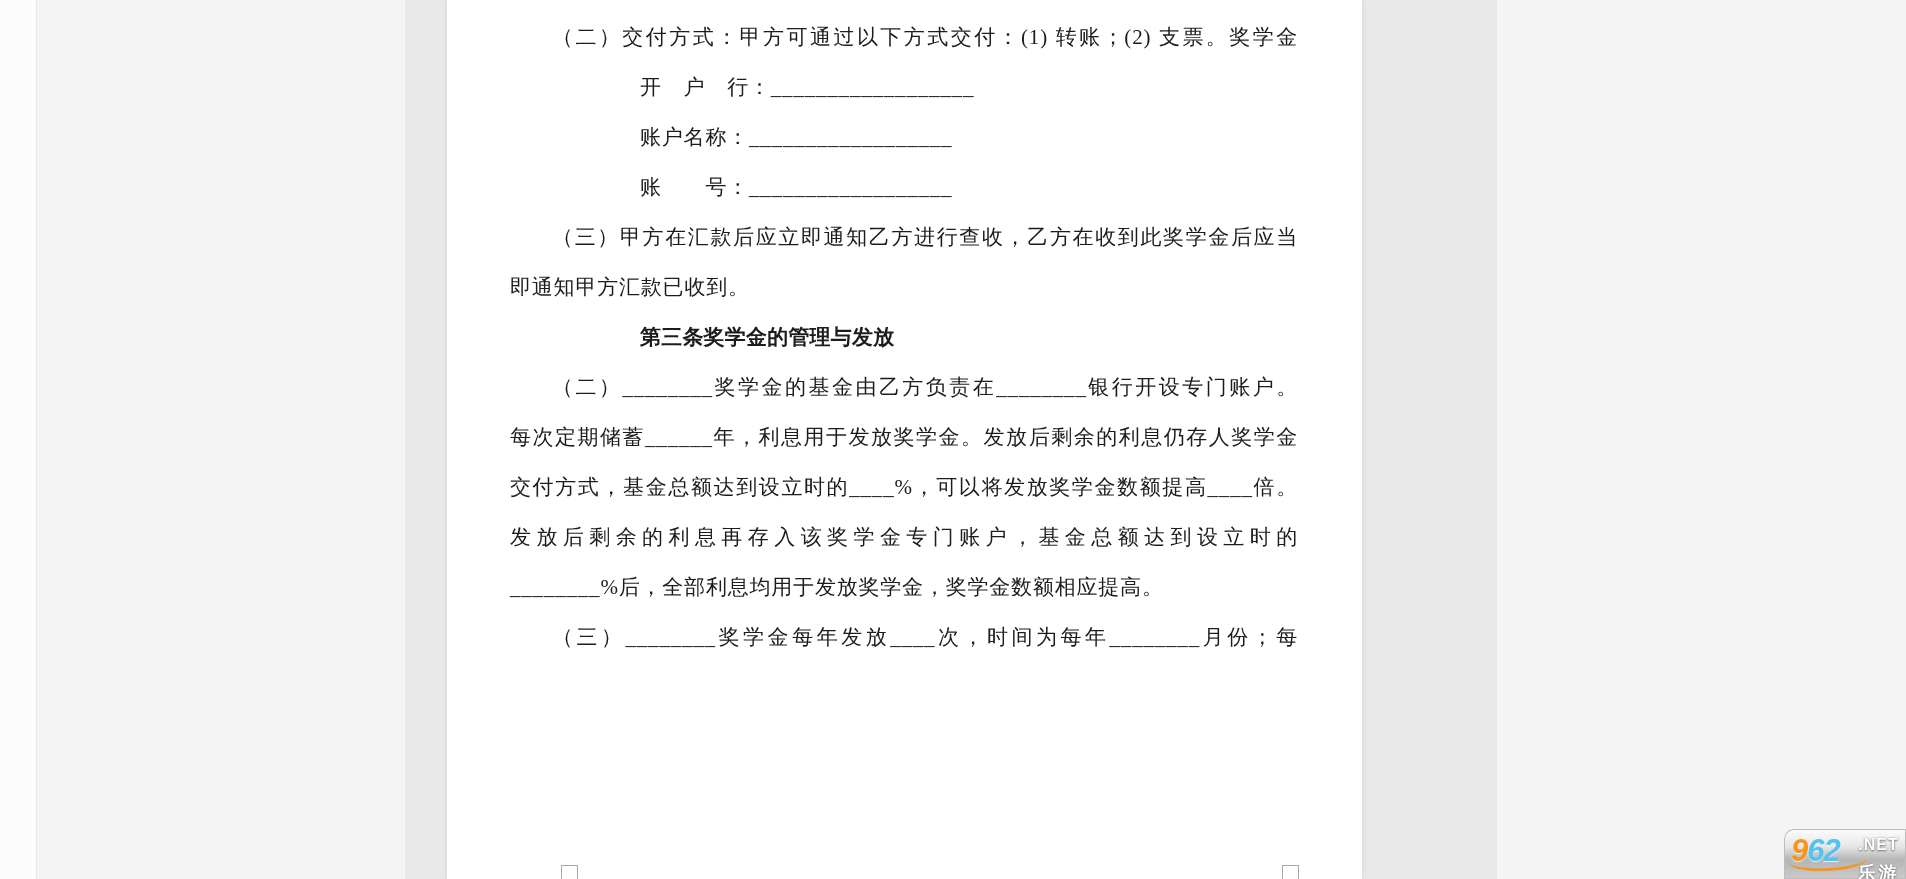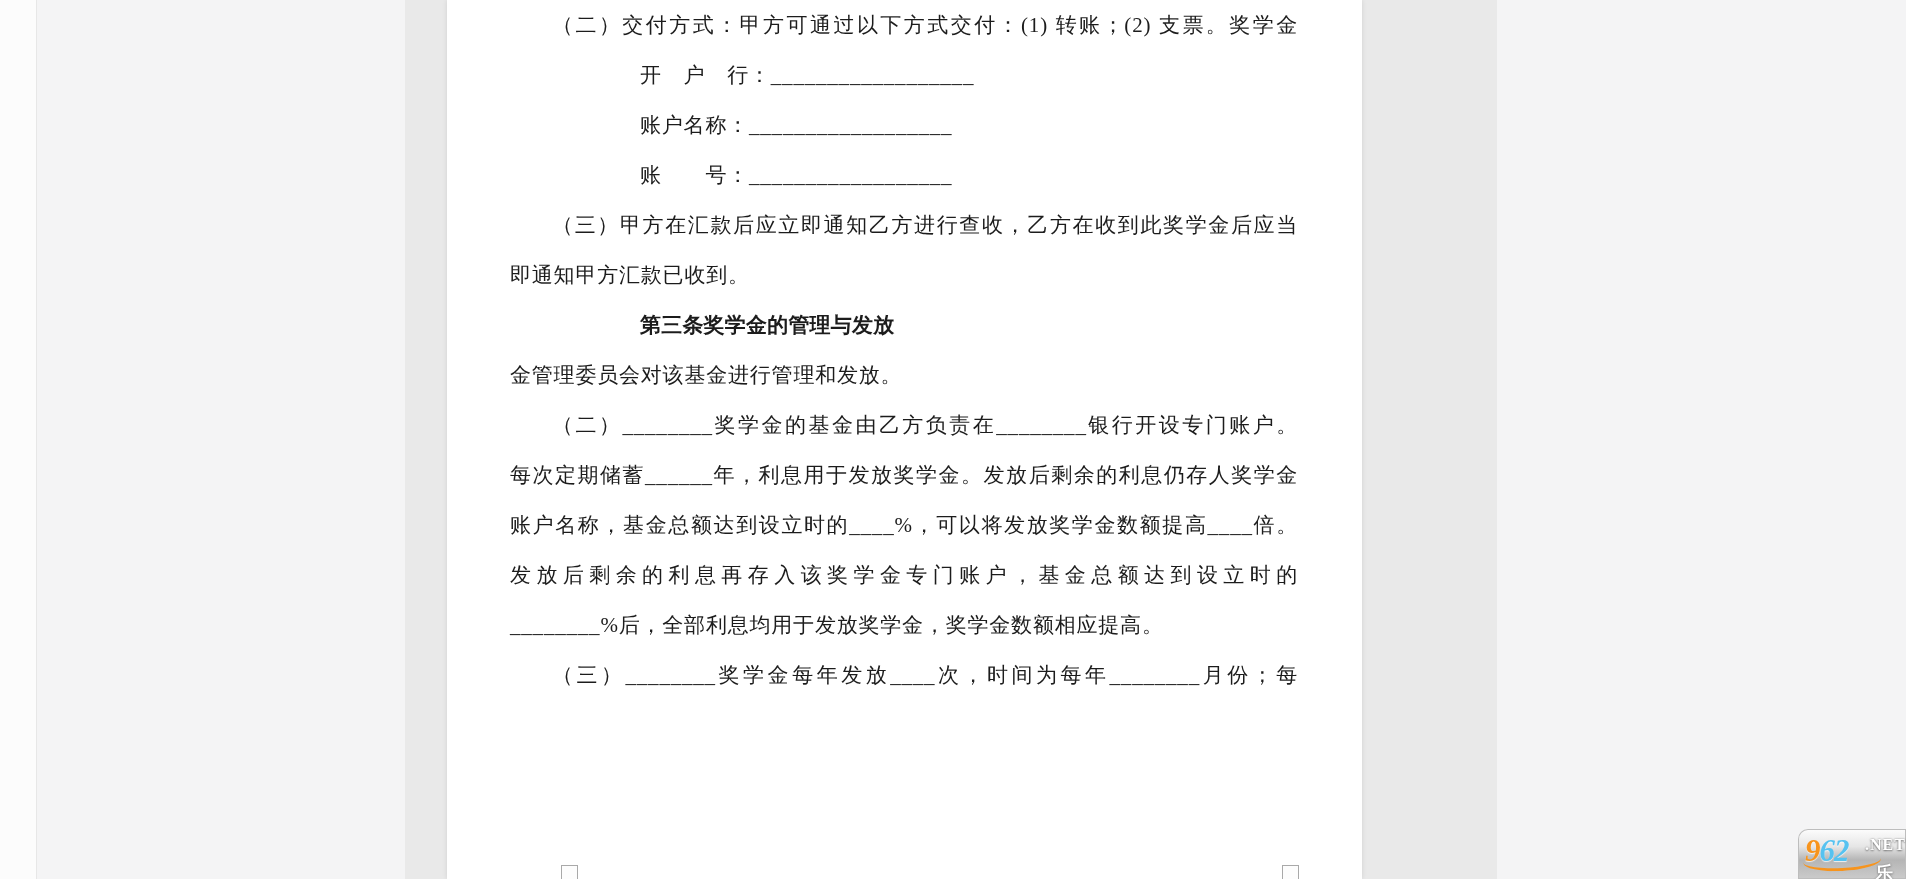--- a/index.html
+++ b/index.html
@@ -34,21 +34,21 @@
   
   .page {
     position: absolute;
     left: 447px; top: 0;
     width: 915px; height: 879px;
     background: #ffffff;
     box-shadow: 0 0 5px rgba(0,0,0,0.10);
   }
   .text-block {
     position: absolute;
-    left: 63px; top: 0;
+    left: 63px; top: 12px;
     width: 788px;
     font-size: 21px;
     line-height: 50px;
     color: #1c1c1c;
     letter-spacing: 0.8px;
   }
   .ln { height: 50px; white-space: pre; overflow: visible; }
   .ln.jl { white-space: normal; text-align: justify; text-align-last: justify; }
   .ln.indent { text-indent: 42px; }
   .ln.deep { padding-left: 130px; }
@@ -70,25 +70,25 @@
     font-family: "Liberation Sans", sans-serif;
     font-size: 14px;
     color: #0369a1;
     letter-spacing: 1px;
     margin-top: 40px;
   }
   
   .watermark {
     position: absolute;
     right: 0; bottom: 0;
-    width: 108px; height: 50px;
+    width: 122px; height: 50px;
     border-radius: 10px 0 0 0;
     background: linear-gradient(180deg, #fdfdfd 0%, #e6e6e6 35%, #b5b5b5 62%, #cbcbcb 100%);
     box-shadow: inset 0 0 0 1px #bdbdbd;
-    font-family: Liberation Serif, serif;
+    font-family: Liberation Sans, sans-serif;
     overflow: hidden;
   }
   .wm-962 {
     position: absolute;
     left: 7px; top: 4px;
     font-size: 31px;
     font-weight: bold;
     font-style: italic;
     letter-spacing: -1px;
     text-shadow: 0 1px 1px rgba(255,255,255,0.8);
@@ -137,24 +137,23 @@
 
   <div class="page">
     <div class="text-block">
       <div class="ln indent jl">（二）交付方式：甲方可通过以下方式交付：(1) 转账；(2) 支票。奖学金</div>
       <div class="ln deep">开　户　行：__________________</div>
       <div class="ln deep">账户名称：__________________</div>
       <div class="ln deep">账　　号：__________________</div>
       <div class="ln indent jl">（三）甲方在汇款后应立即通知乙方进行查收，乙方在收到此奖学金后应当</div>
       <div class="ln">即通知甲方汇款已收到。</div>
       <div class="ln deep bold">第三条奖学金的管理与发放</div>
-      <div class="ln">金管理委员会对该基金进行管理和发放。</div>
       <div class="ln indent jl">（二）________奖学金的基金由乙方负责在________银行开设专门账户。</div>
       <div class="ln jl">每次定期储蓄______年，利息用于发放奖学金。发放后剩余的利息仍存人奖学金</div>
-      <div class="ln jl">账户名称，基金总额达到设立时的____%，可以将发放奖学金数额提高____倍。</div>
+      <div class="ln jl">交付方式，基金总额达到设立时的____%，可以将发放奖学金数额提高____倍。</div>
       <div class="ln jl">发放后剩余的利息再存入该奖学金专门账户，基金总额达到设立时的</div>
       <div class="ln">________%后，全部利息均用于发放奖学金，奖学金数额相应提高。</div>
       <div class="ln indent jl">（三）________奖学金每年发放____次，时间为每年________月份；每</div>
     </div>
 
     <div class="corner-mark left"></div>
     <div class="corner-mark right"></div>
     <div class="page-indicator">2 / 8</div>
   </div>
 

